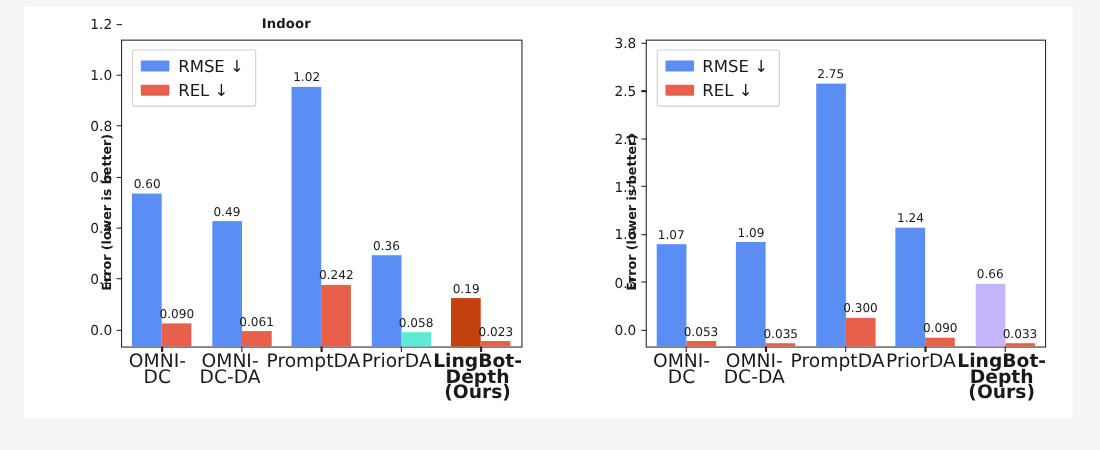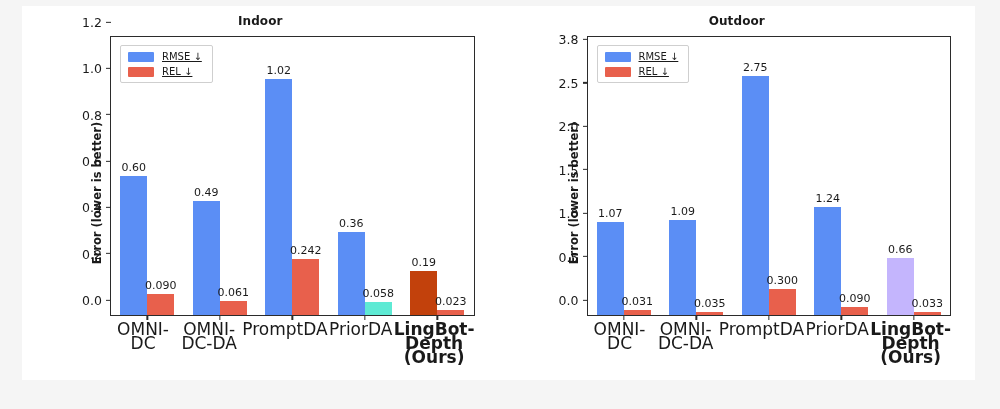--- a/index.html
+++ b/index.html
@@ -161,24 +161,23 @@
     gap: 8px;
   }
   .legend-swatch {
     width: 26px;
     height: 10px;
     border-radius: 1px;
   }
   .legend-swatch.rmse { background: #5b8ef5; }
   .legend-swatch.rel  { background: #e8604c; }
   .legend-text {
-    font-size: 10px;
+    font-size: 15px;
     color: #1a1a1a;
     white-space: nowrap;
-    text-decoration: underline;
   }
 </style>
 </head>
 <body>
 
 <div id="root">
   <div class="figure">
     <div class="panels">
 
       <div class="panel">
@@ -266,21 +265,20 @@
               <div>PriorDA</div>
             </div>
             <div class="xlabel bold">
               <div>LingBot-Depth</div>
               <div>(Ours)</div>
             </div>
           </div>
       </div>
 
       <div class="panel">
-        <div class="panel-title">Outdoor</div>
         <div class="ylabel">Error (lower is better)</div>
         <div class="axes">
           <div class="legend">
             <div class="legend-row">
               <span class="legend-swatch rmse"></span>
               <span class="legend-text">RMSE ↓</span>
             </div>
             <div class="legend-row">
               <span class="legend-swatch rel"></span>
               <span class="legend-text">REL ↓</span>
@@ -294,21 +292,21 @@
               <div class="ytick" style="bottom: 62.5%;">2.0</div>
               <div class="ytick" style="bottom: 78.125%;">2.5</div>
               <div class="ytick" style="bottom: 93.75%;">3.8</div>
             </div>
           <div class="plotarea">
               <div class="group">
                 <div class="bar rmse" style="background: rgb(91, 142, 245); height: 33.4375%;">
                   <span class="vlabel">1.07</span>
                 </div>
                 <div class="bar rel" style="background: rgb(232, 96, 76); height: 1.65625%;">
-                  <span class="vlabel">0.031</span>
+                  <span class="vlabel">0.053</span>
                 </div>
                 <span class="xtickmark"></span>
               </div>
               <div class="group">
                 <div class="bar rmse" style="background: rgb(91, 142, 245); height: 34.0625%;">
                   <span class="vlabel">1.09</span>
                 </div>
                 <div class="bar rel" style="background: rgb(232, 96, 76); height: 1.09375%;">
                   <span class="vlabel">0.035</span>
                 </div>

